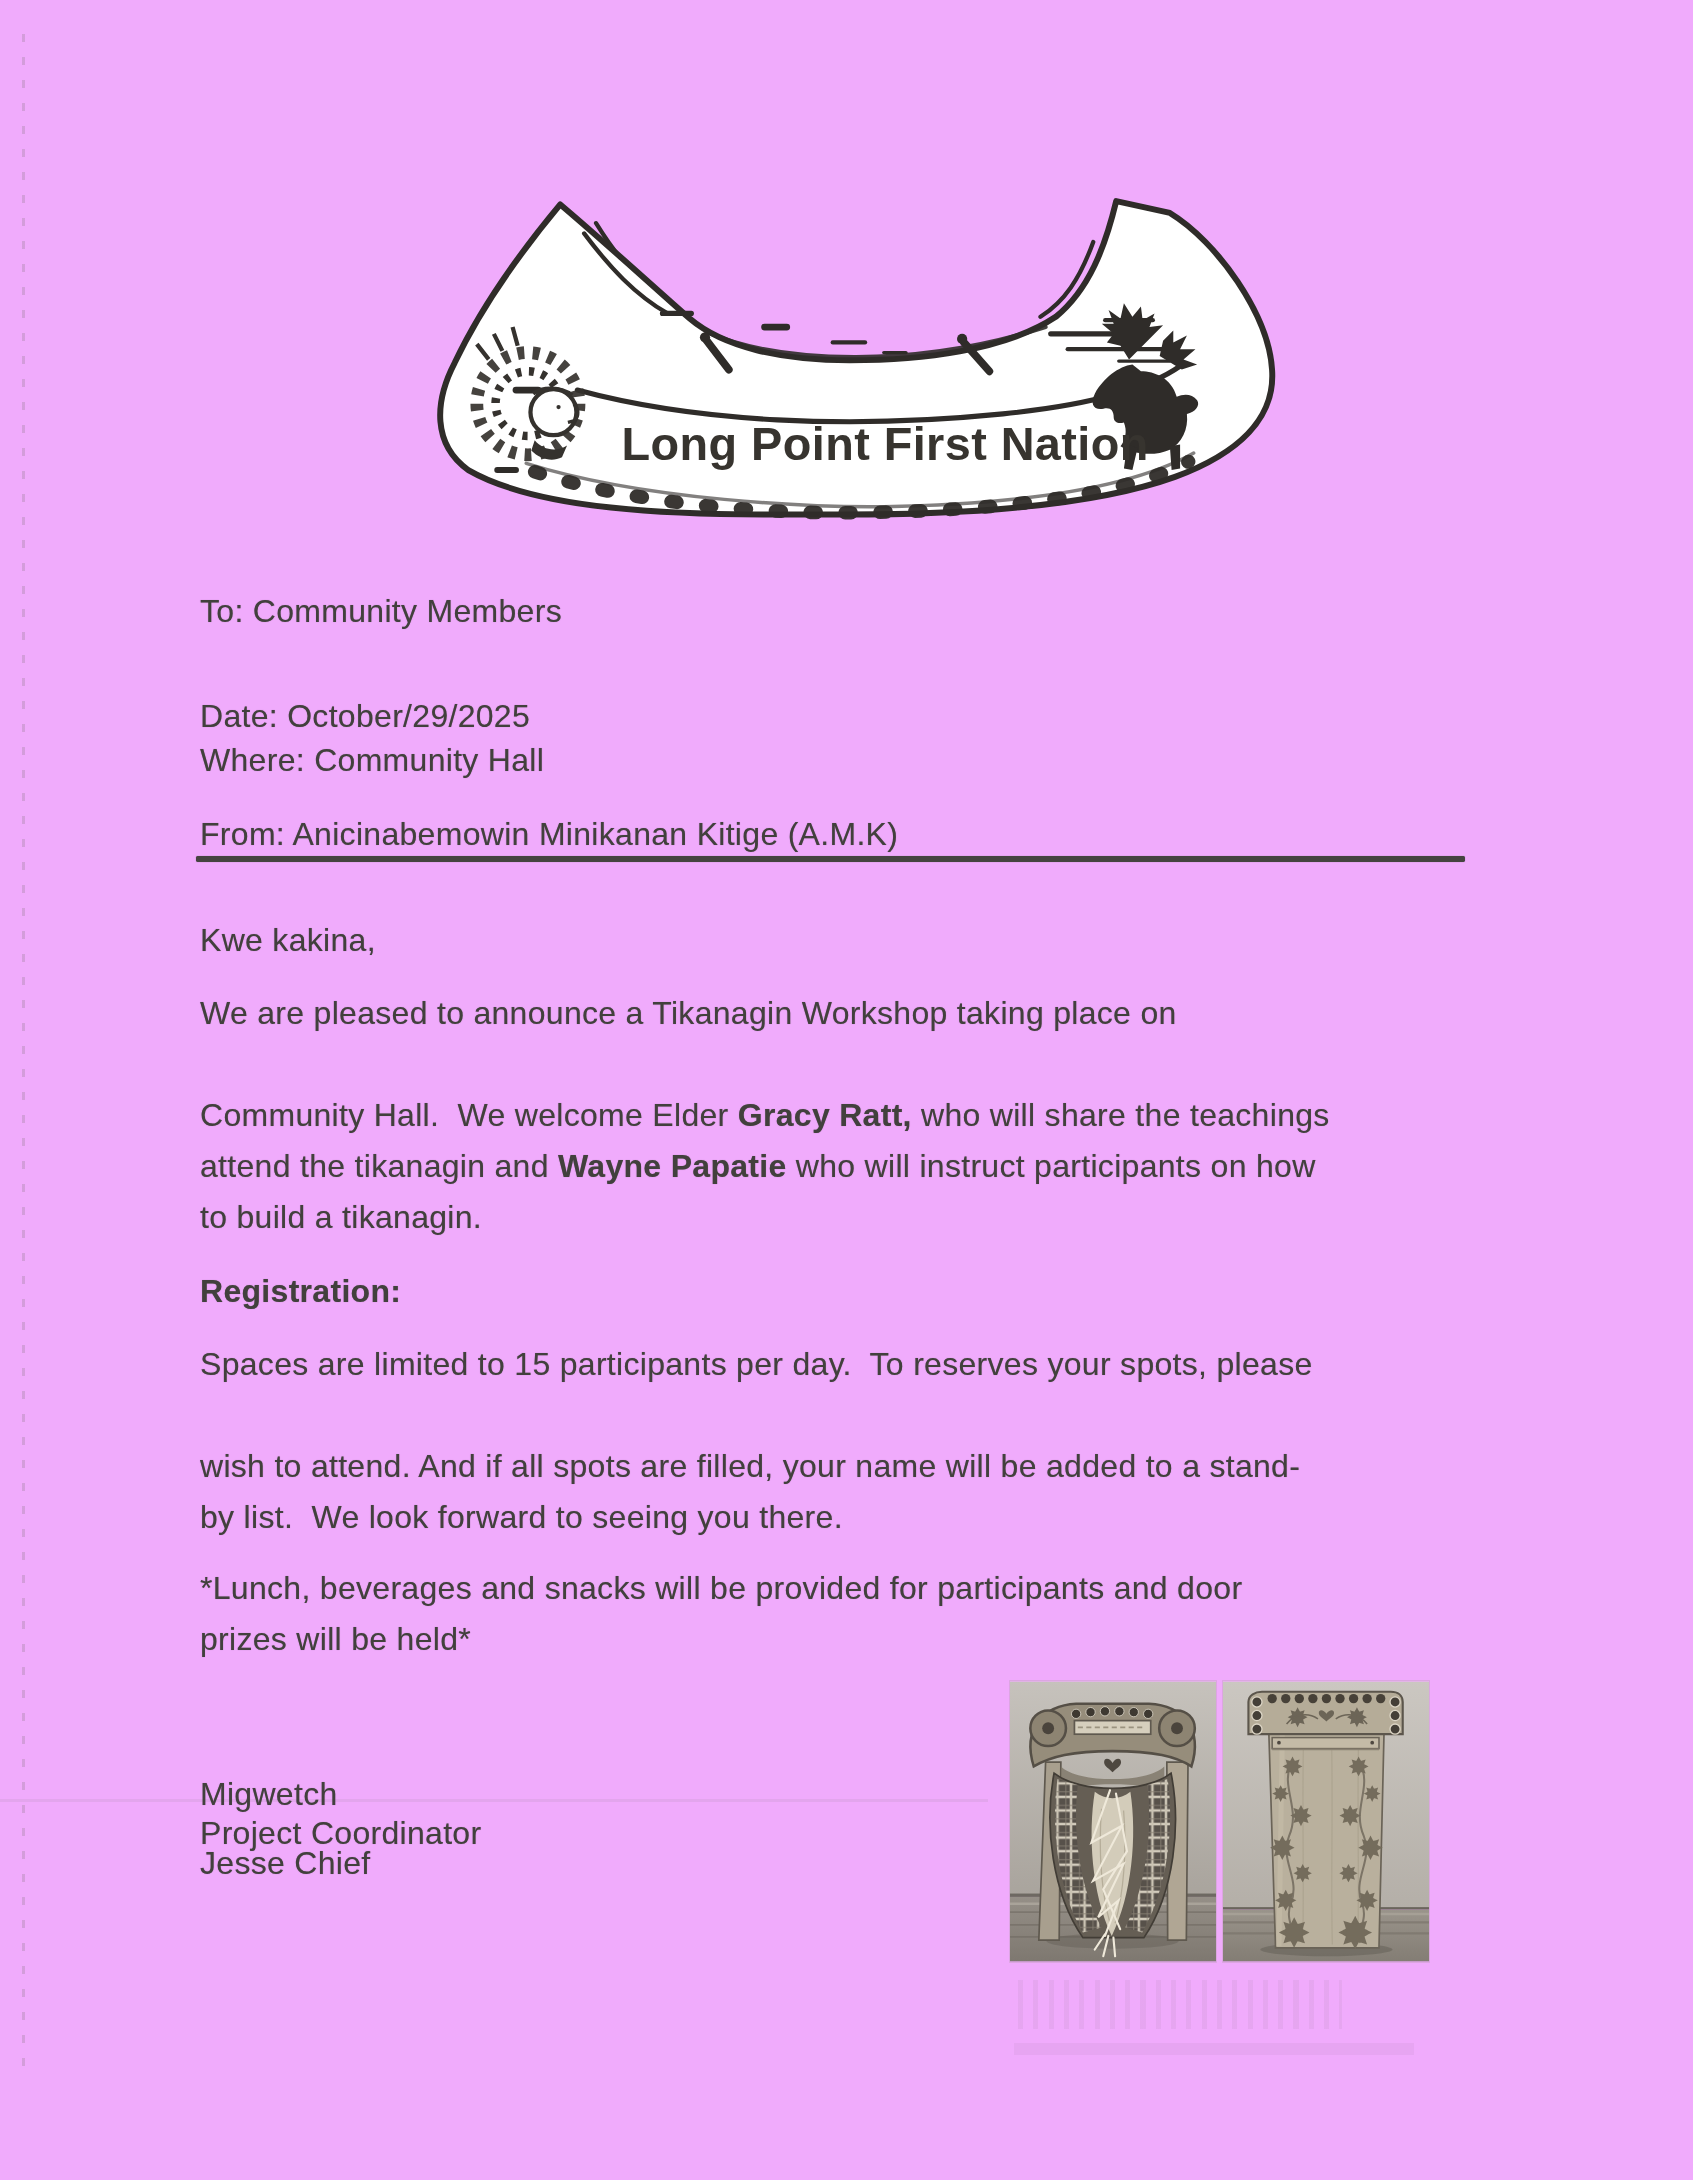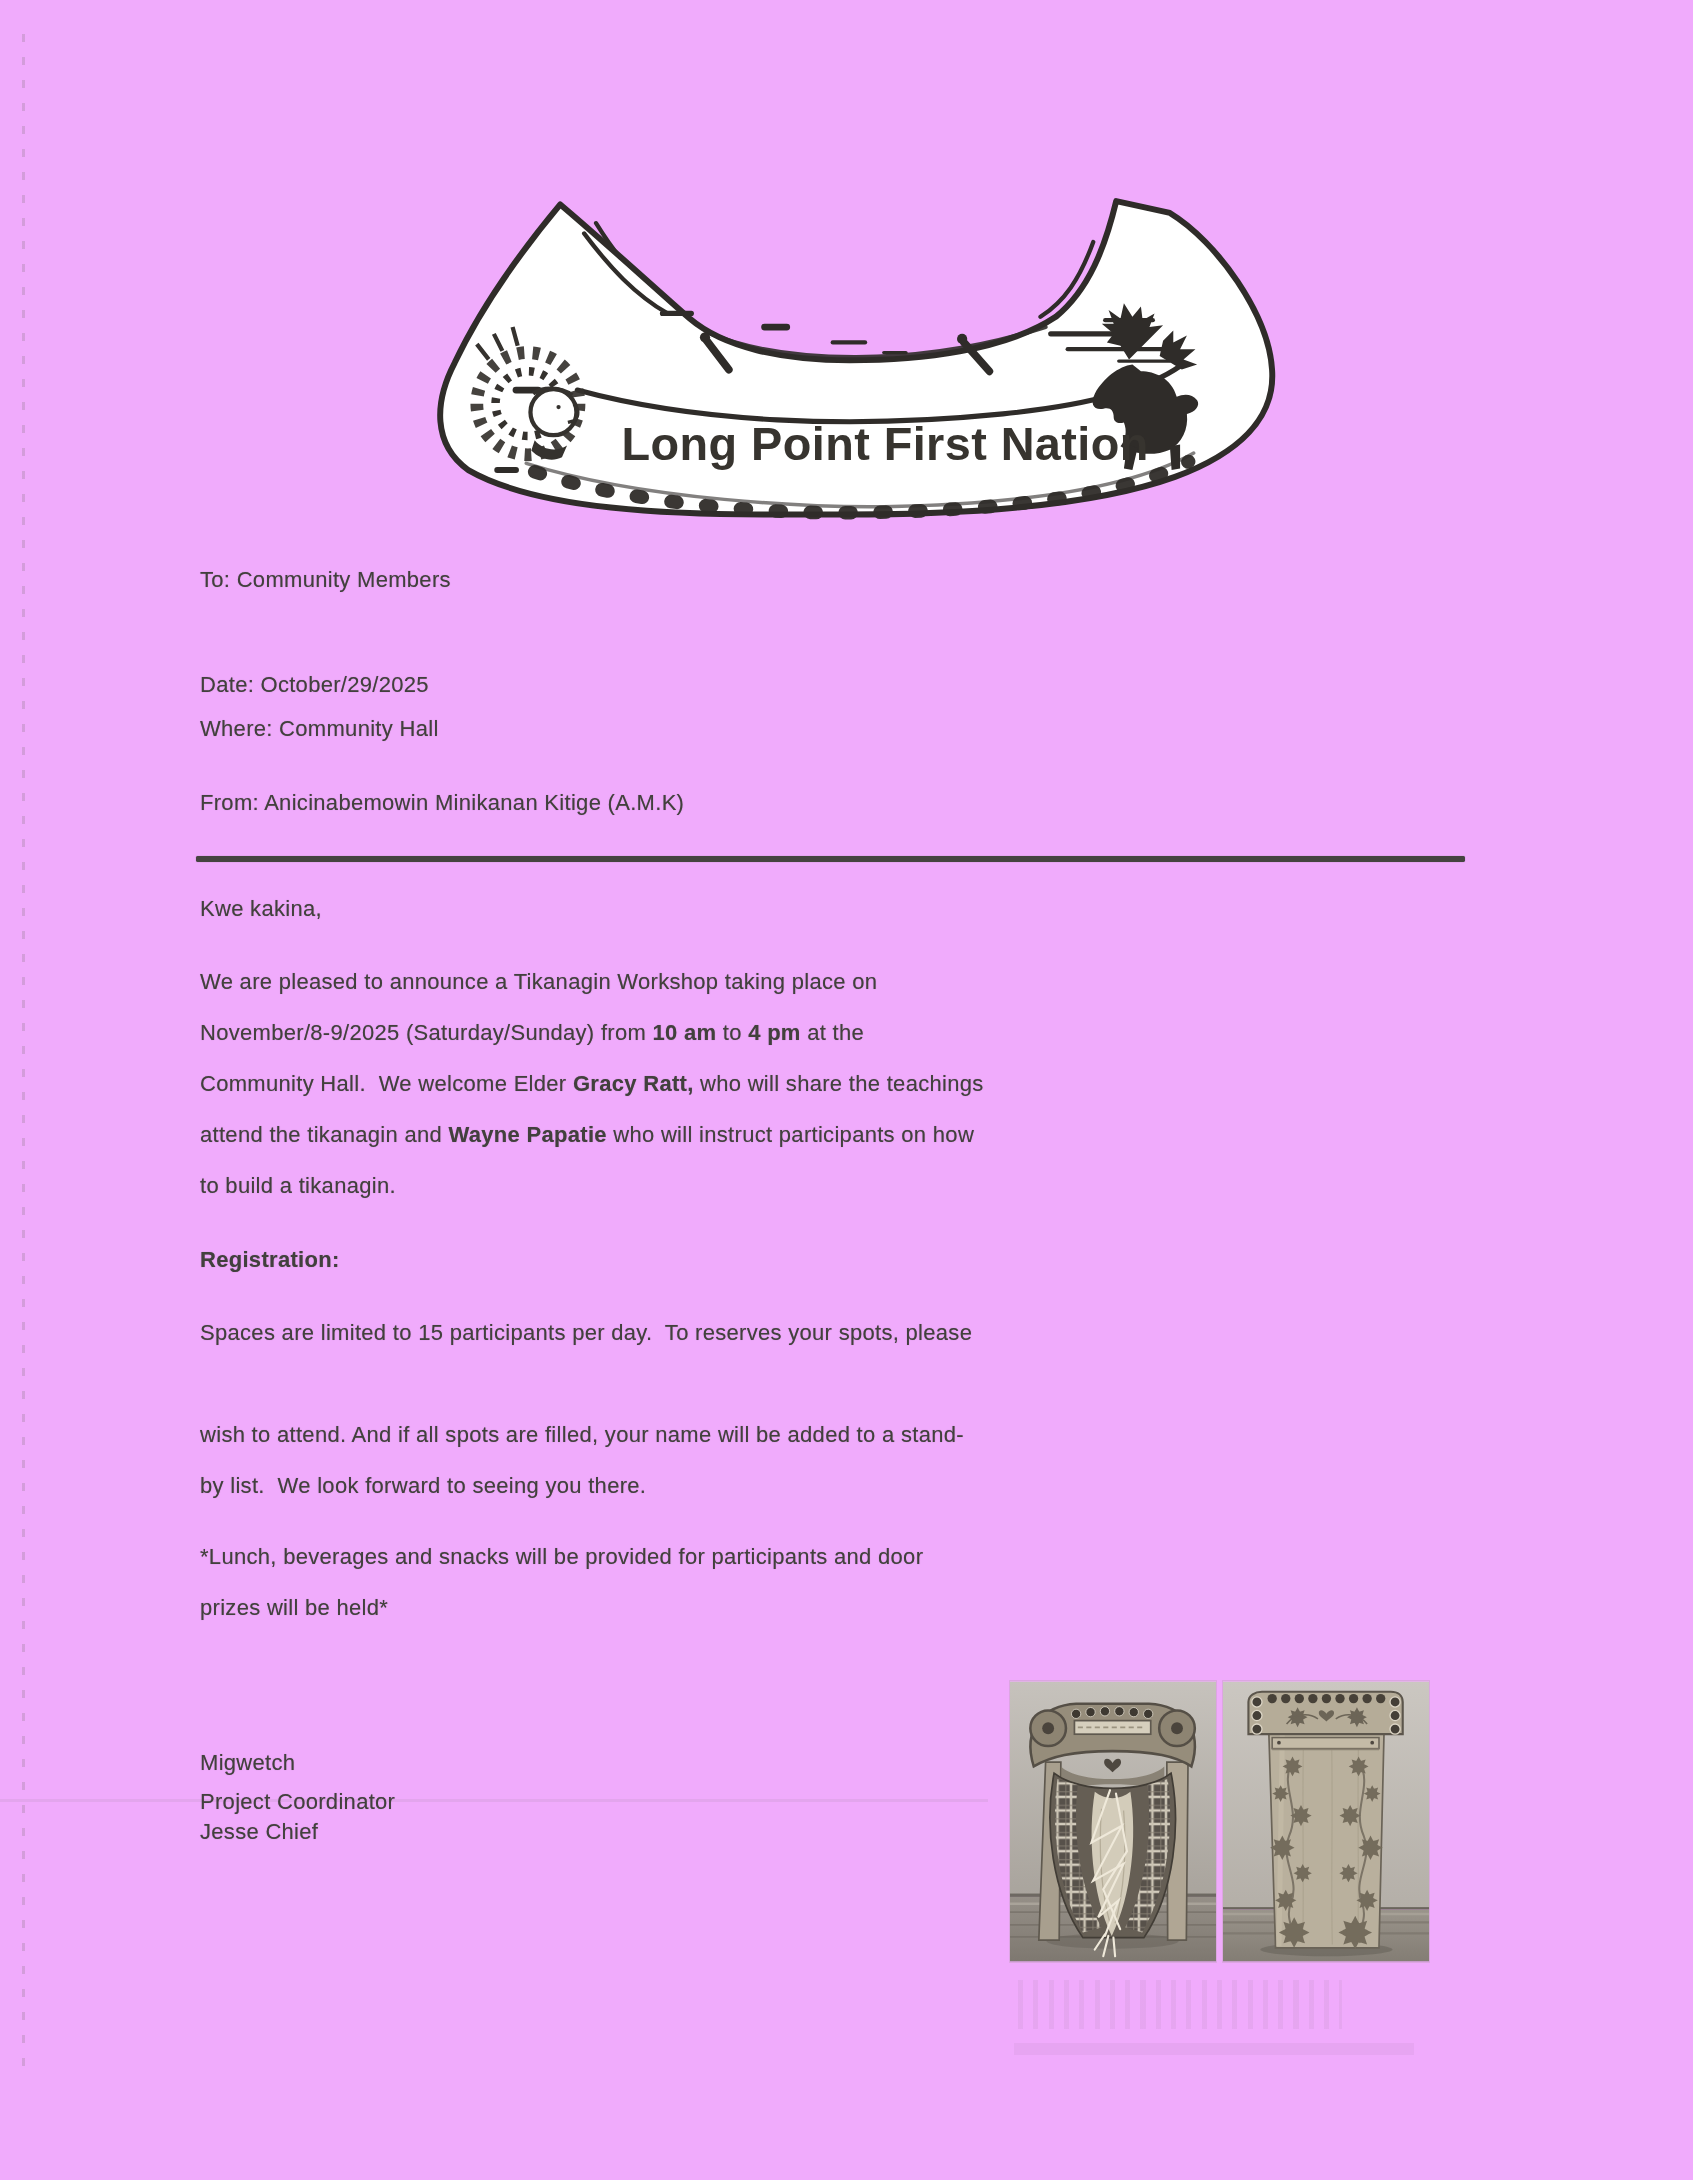--- a/index.html
+++ b/index.html
@@ -1,23 +1,24 @@
 <!DOCTYPE html>
 <html style="font-size:13.6px"><head>
 <meta charset="utf-8">
 <style>
   html,body{margin:0;padding:0;background:#e8e8e8;}
   .page{
     position:relative;width:1693px;height:2181px;background:#f0abfc;
     font-family:"Liberation Sans",sans-serif;color:#42403d;overflow:hidden;
   }
   .line{
-    position:absolute;left:200px;font-size:22px;line-height:51px;
+    position:absolute;left:200px;font-size:32px;line-height:51px;
     white-space:pre;letter-spacing:0.3px;
     text-shadow:0 0 0.9px rgba(70,68,65,.45);
+    margin-top:32px;
   }
   .b{font-weight:bold;}
   .rule{
     position:absolute;left:196px;top:856px;width:1269px;height:6px;
     background:#454340;border-radius:1.7px;box-shadow:0 0 0.9px rgba(60,58,55,.6);
   }
   .logo{position:absolute;left:407px;top:189px;width:894px;height:334px;}
   .photos{position:absolute;left:1010px;top:1681px;display:flex;gap:6.8px;}
   .photo{display:block;box-shadow:0 0 0 0.9px rgba(150,146,140,.25);}
   .streak-v{
@@ -104,21 +105,20 @@
   <div class="line" style="top:554px">To: Community Members</div>
   <div class="line" style="top:659px">Date: October/29/2025</div>
   <div class="line" style="top:703px">Where: Community Hall</div>
   <div class="line" style="top:777px">From: Anicinabemowin Minikanan Kitige (A.M.K)</div>
 
   <div class="rule"></div>
 
   <div class="line" style="top:883px">Kwe kakina,</div>
 
   <div class="line" style="top:956px">We are pleased to announce a Tikanagin Workshop taking place on</div>
-  <div class="line" style="top:1007px"><span>November/8-9/2025 (Saturday/Sunday) from </span><span class="b">10 am</span><span> to </span><span class="b">4 pm</span><span> at the</span></div>
   <div class="line" style="top:1058px"><span>Community Hall.&nbsp; We welcome Elder </span><span class="b">Gracy Ratt,</span><span> who will share the teachings</span></div>
   <div class="line" style="top:1109px"><span>attend the tikanagin and </span><span class="b">Wayne Papatie</span><span> who will instruct participants on how</span></div>
   <div class="line" style="top:1160px">to build a tikanagin.</div>
 
   <div class="line b" style="top:1234px">Registration:</div>
 
   <div class="line" style="top:1307px">Spaces are limited to 15 participants per day.&nbsp; To reserves your spots, please</div>
   <div class="line" style="top:1409px">wish to attend. And if all spots are filled, your name will be added to a stand-</div>
   <div class="line" style="top:1460px">by list.&nbsp; We look forward to seeing you there.</div>
 

